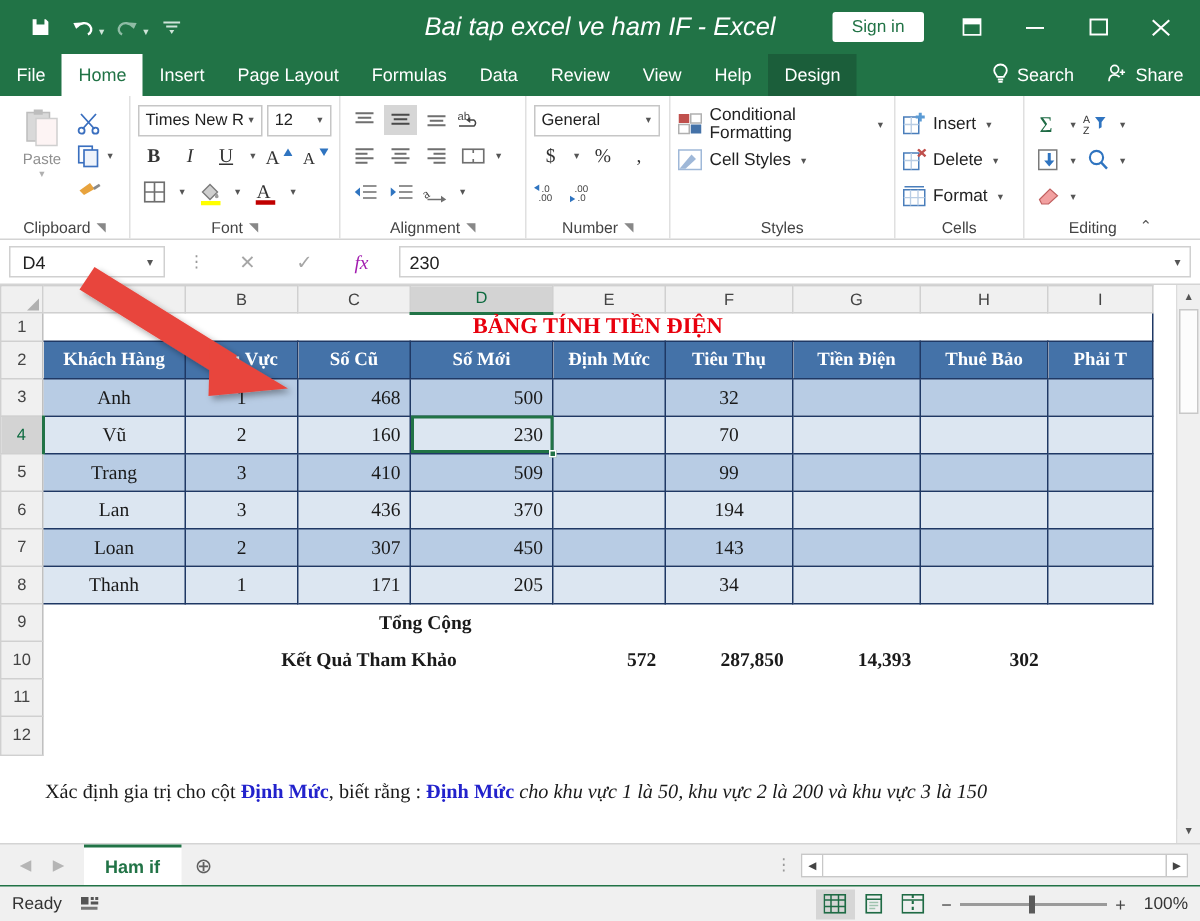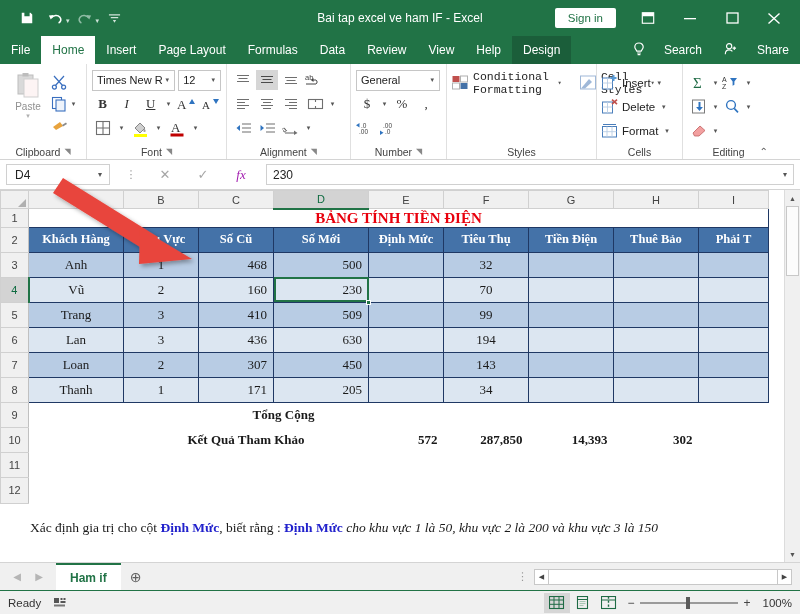--- a/index.html
+++ b/index.html
@@ -19,21 +19,21 @@
   }
   .qat { display: flex; align-items: center; padding-left: 14px; gap: 2px; }
   .qat-btn {
     width: 26px; height: 26px; display: flex; align-items: center; justify-content: center;
     color: #ffffff; font-size: 14px; line-height: 1;
   }
   .qat-btn.dim { color: #8fbca5; }
   .qat-caret { font-size: 7px; color: #cfe4d9; margin-left: -4px; margin-top: 6px; }
   .title-text {
     position: absolute; left: 0; right: 0; text-align: center;
-    color: #ffffff; font-size: 12px; pointer-events: none;
+    color: #ffffff; font-size: 17px; pointer-events: none; font-style: italic;
   }
   .tb-right { margin-left: auto; display: flex; align-items: center; padding-right: 6px; gap: 2px; }
   .signin {
     background: #ffffff; color: #217346; font-size: 11.5px;
     padding: 4px 13px; border-radius: 2px; margin-right: 10px;
   }
   .tb-icon {
     width: 40px; height: 30px; display: flex; align-items: center; justify-content: center;
     color: #ffffff; font-size: 13px;
   }
@@ -44,21 +44,21 @@
     height: 28px; background: #217346; display: flex; align-items: stretch;
     position: relative; flex: none;
   }
   .tab {
     padding: 0 11px; display: flex; align-items: center;
     color: #ffffff; font-size: 12px; white-space: nowrap;
   }
   .tab.active { background: #ffffff; color: #217346; }
   .tab.design { background: #1b5e3a; }
   .tab-right { margin-left: auto; display: flex; }
-  .tab-right .tab { gap: 19px; }
+  .tab-right .tab { gap: 5px; }
   .mini-ico { display: inline-block; }
 
   
   .ribbon {
     height: 96px; background: #ffffff; border-bottom: 1px solid #d4d4d4;
     display: flex; align-items: stretch; flex: none; position: relative;
   }
   .rgroup { display: flex; flex-direction: column; position: relative; padding: 3px 0 0 0; }
   .rgroup + .rgroup { border-left: 1px solid #e0e0e0; }
   .rbody { flex: 1; display: flex; padding: 2px 5px 0 5px; }
@@ -112,21 +112,21 @@
   .abtn.on { background: #d6d6d6; }
 
   
   .g-num { width: 96px; }
   .n-col { display: flex; flex-direction: column; gap: 2px; width: 100%; }
   .n-row { display: flex; align-items: center; gap: 2px; height: 22px; }
   .c-gen { width: 84px; }
 
   
   .g-styles { width: 150px; }
-  .s-col { display: flex; flex-direction: row; gap: 18px; padding-top: 2px; font-family: Liberation Mono, monospace; }
+  .s-col { display: flex; flex-direction: column; gap: 1px; padding-top: 2px; }
   .s-row { height: 23px; display: flex; align-items: center; gap: 4px; font-size: 11.5px; color: #222; }
 
   
   .g-cells { width: 86px; }
   .cl-col { display: flex; flex-direction: column; gap: 1px; padding-top: 2px; }
   .cl-row { height: 23px; display: flex; align-items: center; gap: 4px; font-size: 11.5px; color: #222; }
 
   
   .g-edit { width: 92px; }
   .e-col { display: flex; flex-direction: column; gap: 1px; padding-top: 2px; }
@@ -814,21 +814,21 @@
         <td class="cell dk"></td>
         <td class="cell dk"></td>
         <td class="cell dk"></td>
       </tr>
 
       <tr>
         <th class="rowhdr">6</th>
         <td class="cell lt ctr">Lan</td>
         <td class="cell lt ctr">3</td>
         <td class="cell lt rgt">436</td>
-        <td class="cell lt rgt">630</td>
+        <td class="cell lt rgt">370</td>
         <td class="cell lt"></td>
         <td class="cell lt ctr">194</td>
         <td class="cell lt"></td>
         <td class="cell lt"></td>
         <td class="cell lt"></td>
       </tr>
 
       <tr>
         <th class="rowhdr">7</th>
         <td class="cell dk ctr">Loan</td>

